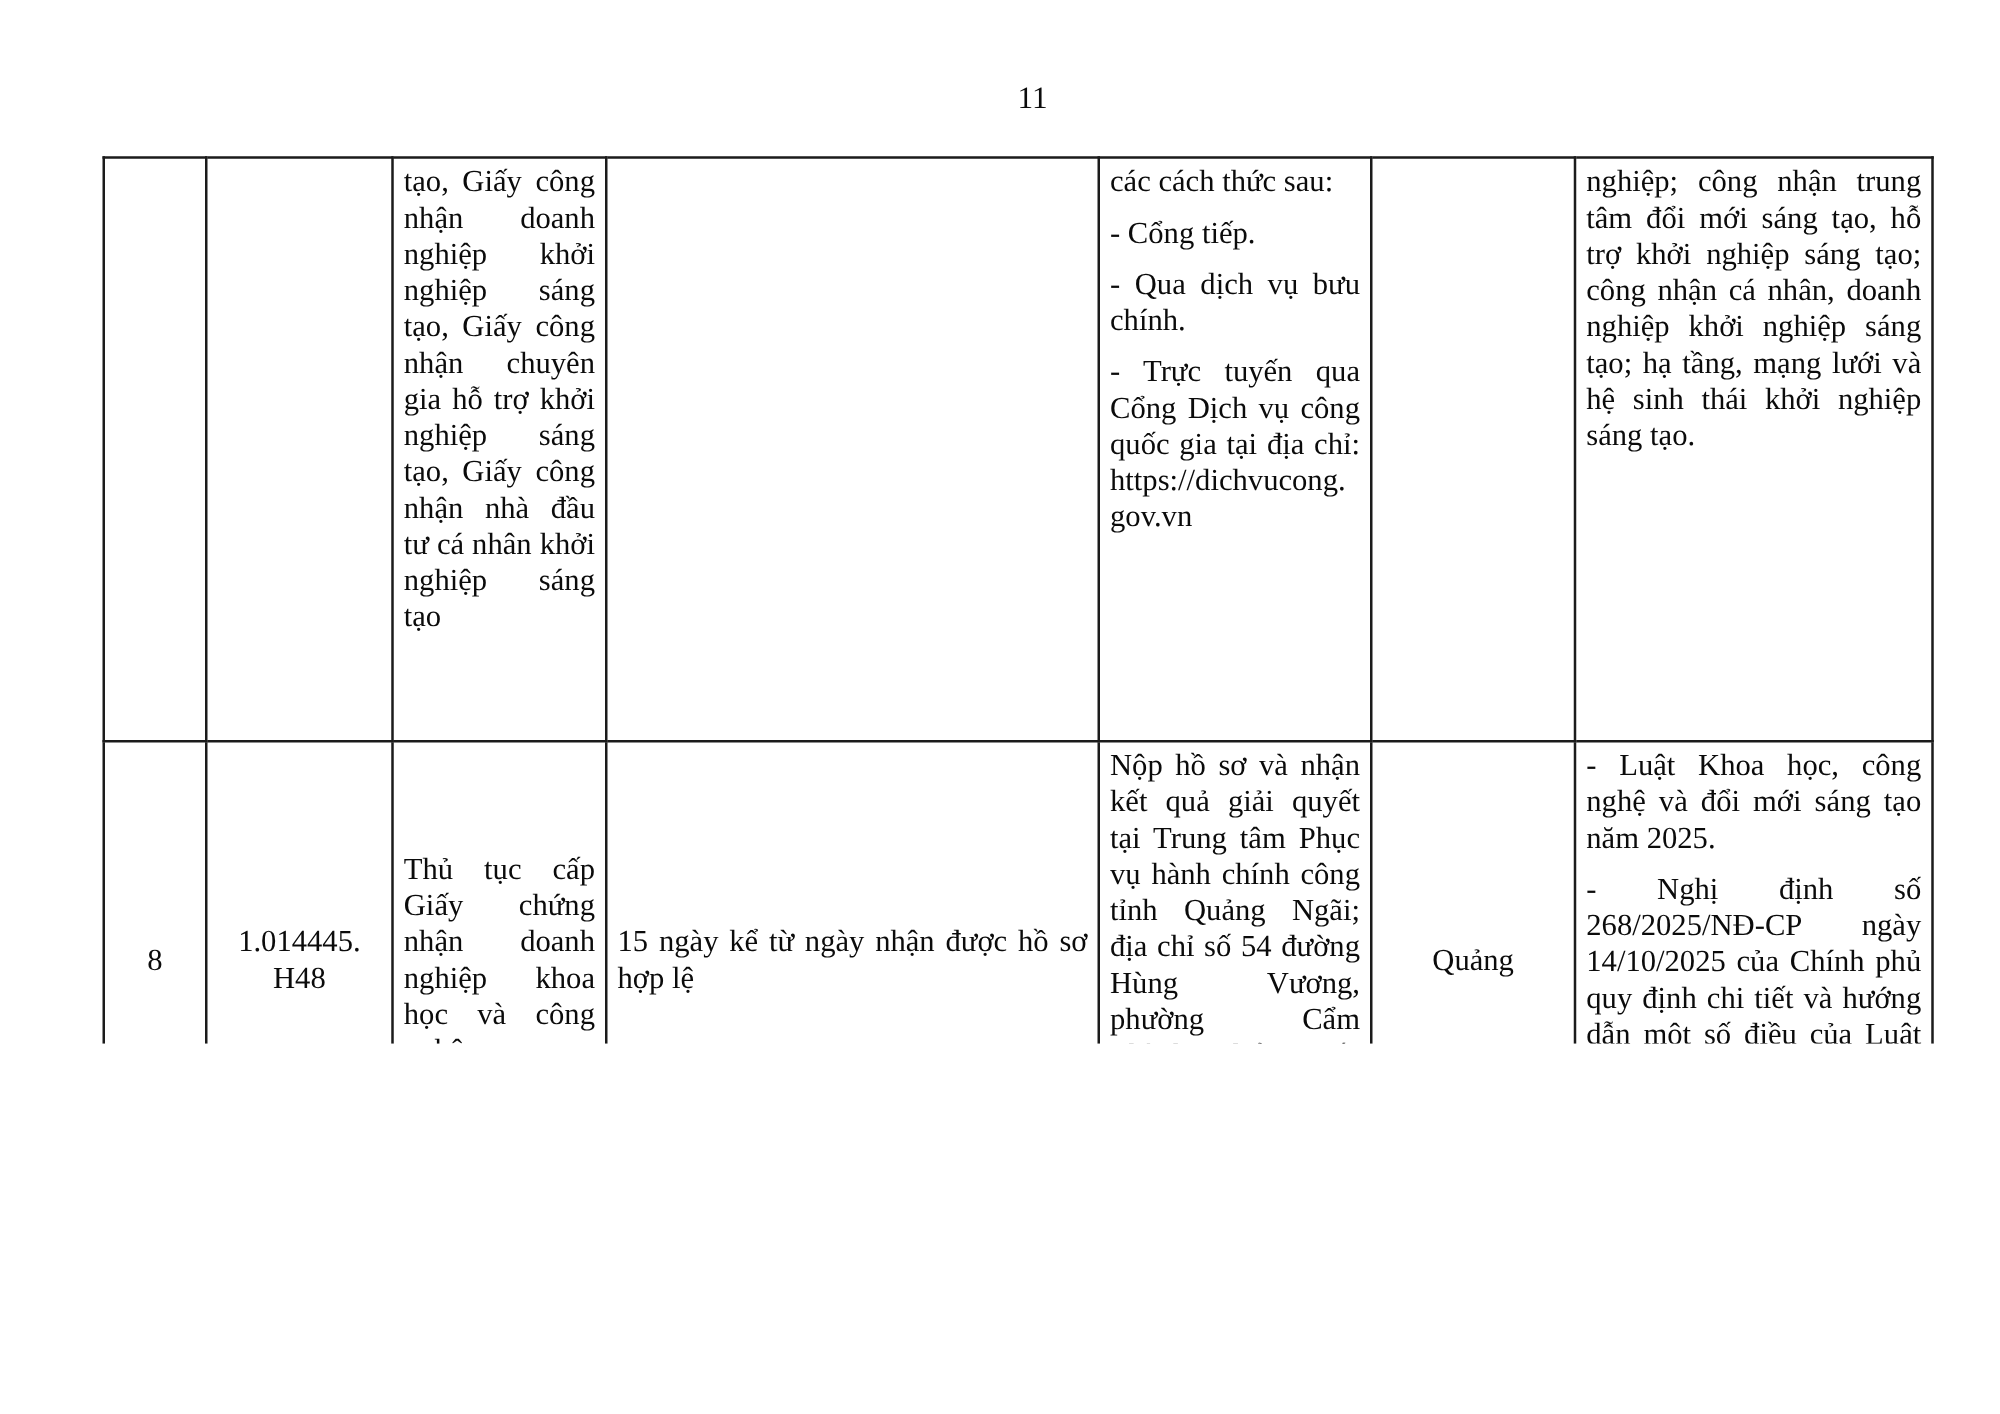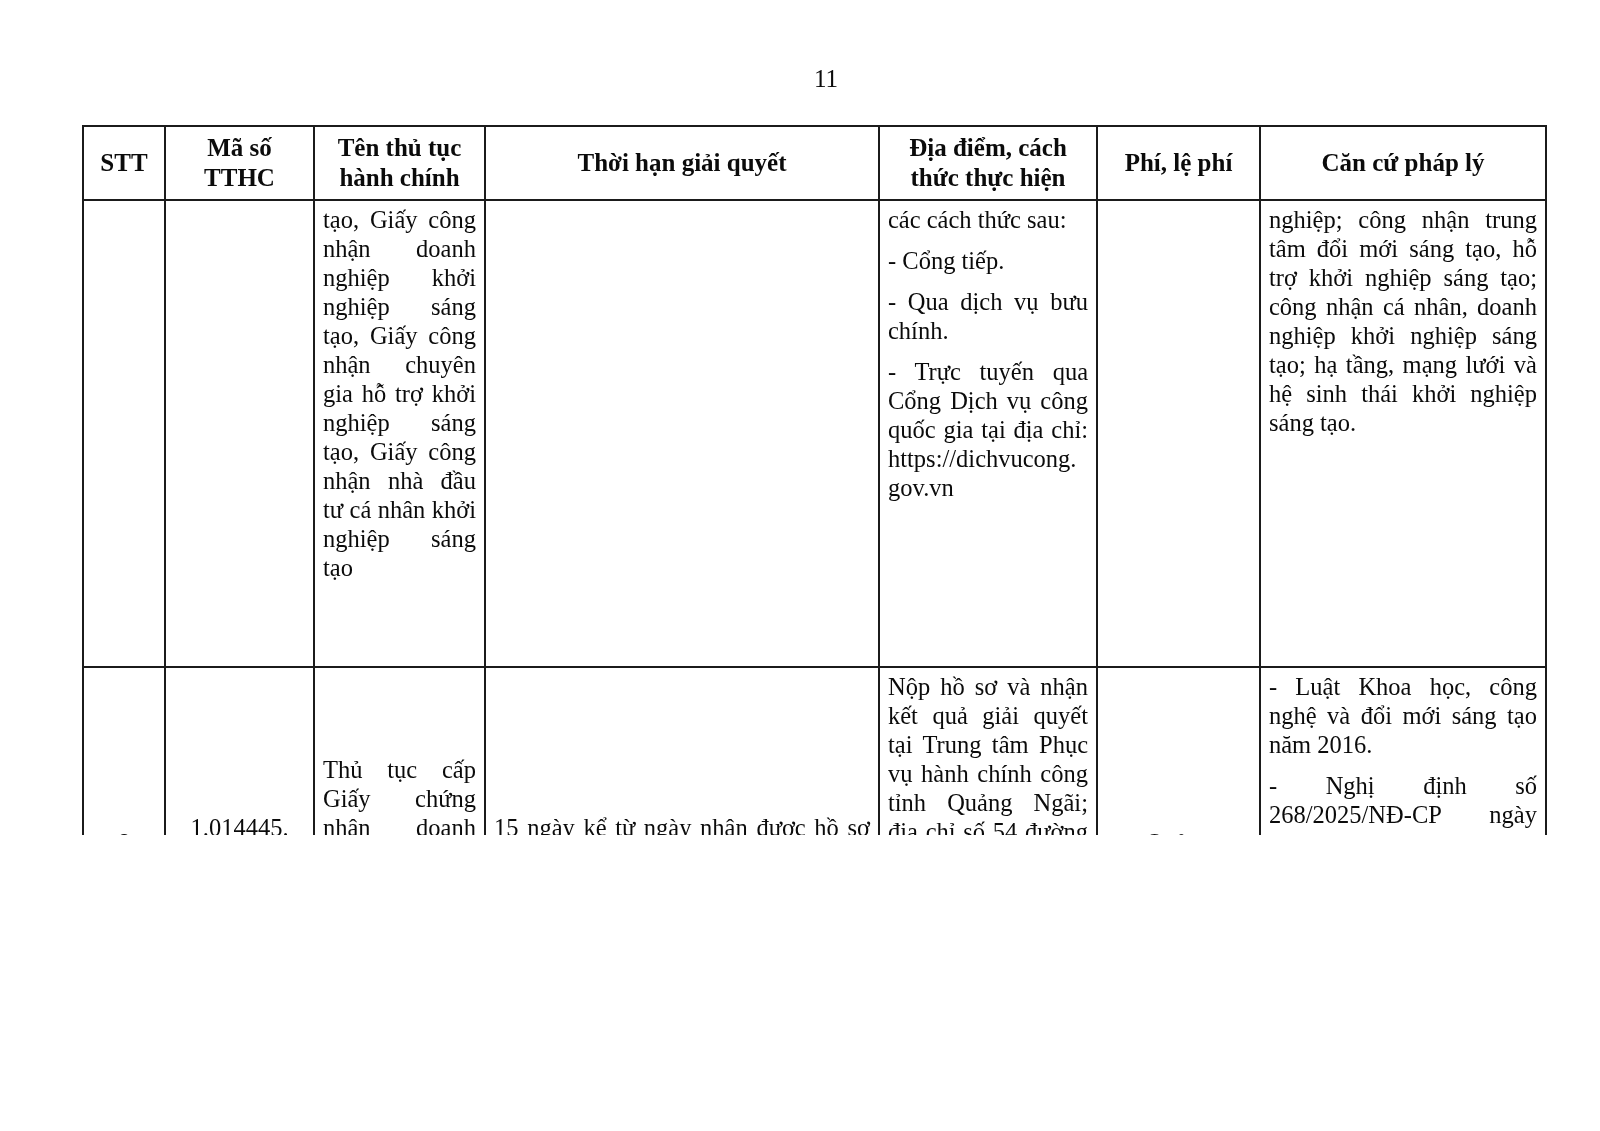--- a/index.html
+++ b/index.html
@@ -61,29 +61,20 @@
       <col style="width:82px">
       <col style="width:149px">
       <col style="width:171px">
       <col style="width:394px">
       <col style="width:218px">
       <col style="width:163px">
       <col style="width:286px">
     </colgroup>
 
     <tbody>
-        <tr style="height:74px;">
-      <th>STT</th>
-      <th>Mã số TTHC</th>
-      <th>Tên thủ tục hành chính</th>
-      <th>Thời hạn giải quyết</th>
-      <th>Địa điểm, cách thức thực hiện</th>
-      <th>Phí, lệ phí</th>
-      <th>Căn cứ pháp lý</th>
-    </tr>
 
     <tr style="height:467px;margin-left:26px;">
       <td class="v-top t-ctr"></td>
       <td class="v-top t-ctr"></td>
       <td class="v-top t-just">
         <p class="para">tạo, Giấy công nhận doanh nghiệp khởi nghiệp sáng tạo, Giấy công nhận chuyên gia hỗ trợ khởi nghiệp sáng tạo, Giấy công nhận nhà đầu tư cá nhân khởi nghiệp sáng tạo</p>
       </td>
       <td class="v-top t-just"></td>
       <td class="v-top t-just">
         <p class="para">các cách thức sau:</p>
@@ -103,20 +94,20 @@
 H48</td>
       <td class="v-mid t-just">
         <p class="para">Thủ tục cấp Giấy chứng nhận doanh nghiệp khoa học và công nghệ</p>
       </td>
       <td class="v-mid t-just">15 ngày kể từ ngày nhận được hồ sơ hợp lệ</td>
       <td class="v-top t-just pad-top">
         <p class="para">Nộp hồ sơ và nhận kết quả giải quyết tại Trung tâm Phục vụ hành chính công tỉnh Quảng Ngãi; địa chỉ số 54 đường Hùng Vương, phường Cẩm Thành; điểm tiếp nhận thứ 02 tại</p>
       </td>
       <td class="v-mid t-ctr">Quảng</td>
       <td class="v-top t-just pad-top">
-        <p class="para">- Luật Khoa học, công nghệ và đổi mới sáng tạo năm 2016.</p>
+        <p class="para">- Luật Khoa học, công nghệ và đổi mới sáng tạo năm 2025.</p>
         <p class="para">- Nghị định số 268/2025/NĐ-CP ngày 14/10/2025 của Chính phủ quy định chi tiết và hướng dẫn một số điều của Luật Khoa học, công nghệ và đổi mới</p>
       </td>
     </tr>
   </tbody>
     </table>
 
 </div>
 
 </body></html>

